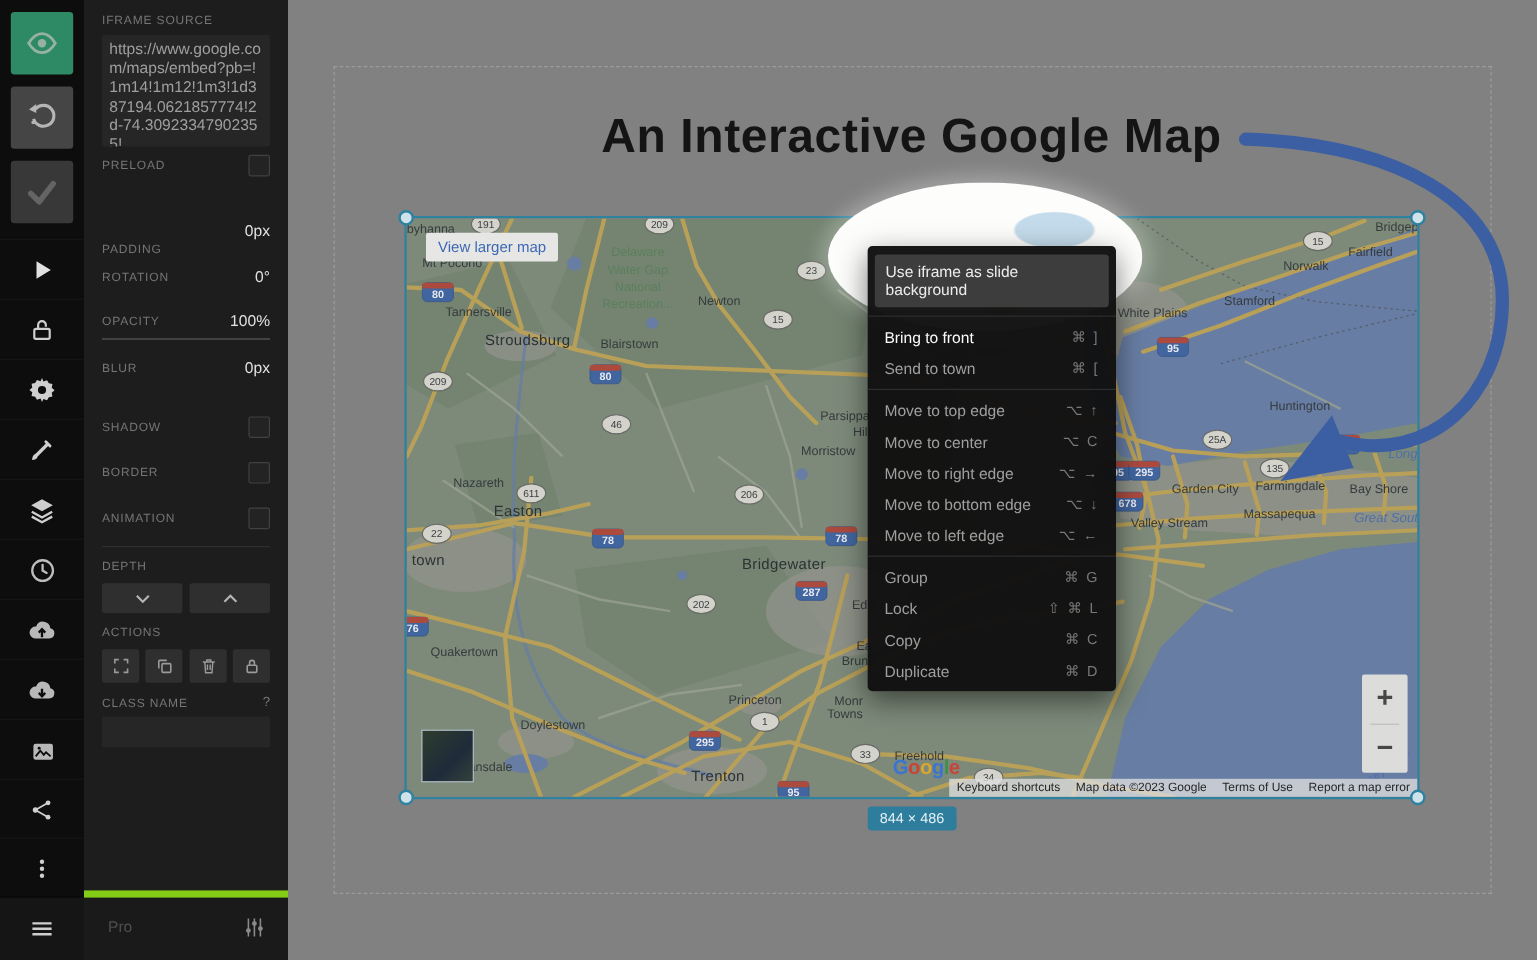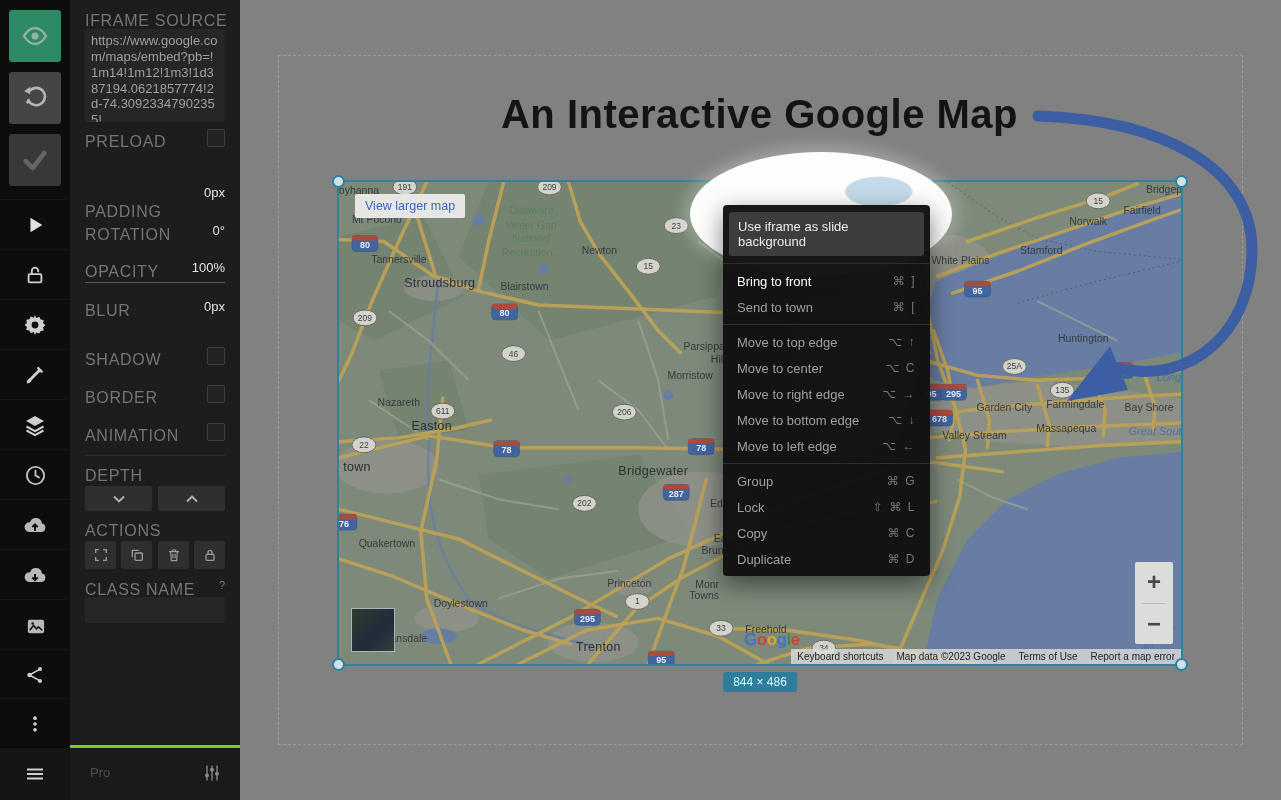--- a/index.html
+++ b/index.html
@@ -9,36 +9,36 @@
   
   .sidebar{position:absolute;left:0;top:0;width:70px;height:800px;background:#0d0d0d;z-index:60;}
   .sbtn{position:absolute;left:9px;width:52px;height:52px;border-radius:3px;
         display:flex;align-items:center;justify-content:center;cursor:pointer;}
   .tool{position:absolute;left:0;width:70px;height:50px;display:flex;align-items:center;
         justify-content:center;border-top:1px solid rgba(255,255,255,.035);cursor:pointer;}
   .sbottom{position:absolute;left:0;bottom:0;width:70px;height:52px;background:#151515;
         border-top:1px solid #050505;display:flex;align-items:center;justify-content:center;}
   
   .panel{position:absolute;left:70px;top:0;width:170px;height:800px;background:#1d1d1d;z-index:55;}
-  .plabel{position:absolute;left:15px;font-size:16px;letter-spacing:.7px;color:#757575;}
+  .plabel{position:absolute;left:15px;font-size:10px;letter-spacing:.7px;color:#757575;}
   .pvalue{position:absolute;right:15px;font-size:13px;color:#e2e2e2;}
   .srcbox{position:absolute;left:15px;top:29px;width:140px;height:93px;background:#262626;
         border-radius:2px;padding:4px 6px;box-sizing:border-box;overflow:hidden;
         font-size:13px;line-height:1.22;color:#9f9f9f;word-break:break-all;}
   .chk{position:absolute;right:15px;width:16px;height:16px;border:1px solid #414141;
         background:#232323;border-radius:2px;cursor:pointer;}
   .pdiv{position:absolute;left:15px;right:15px;height:1px;background:#2f2f2f;}
   .dbtn{position:absolute;top:486px;width:67px;height:25px;background:#2f2f2f;border-radius:2px;
         display:flex;align-items:center;justify-content:center;cursor:pointer;}
   .abtn{position:absolute;top:541px;width:31px;height:28px;background:#2f2f2f;border-radius:2px;
         display:flex;align-items:center;justify-content:center;cursor:pointer;}
   .cinput{position:absolute;left:15px;top:597px;width:140px;height:26px;background:#262626;
         border-radius:2px;box-sizing:border-box;cursor:text;}
   .probar{position:absolute;left:70px;bottom:0;width:170px;height:52px;background:#1a1a1a;
-        border-top:3px solid #84cc16;z-index:56;}
+        border-top:6px solid #84cc16;z-index:56;}
   .prolabel{position:absolute;left:20px;top:17px;font-size:13px;color:#4f4f4f;cursor:pointer;}
   
   .canvas{position:absolute;left:240px;top:0;width:1041px;height:800px;overflow:hidden;}
   .slideborder{position:absolute;left:38px;top:55px;width:963px;height:688px;
         border:1px dashed #9c9c9c;z-index:1;}
   .title{position:absolute;left:38px;top:92px;width:963px;text-align:center;z-index:5;
         font-size:40px;font-weight:bold;color:#141414;letter-spacing:.5px;cursor:text;}
   
   .mapwrap{position:absolute;left:97px;top:180px;width:842px;height:482px;z-index:10;
         border:2px solid #2f81a0;}

